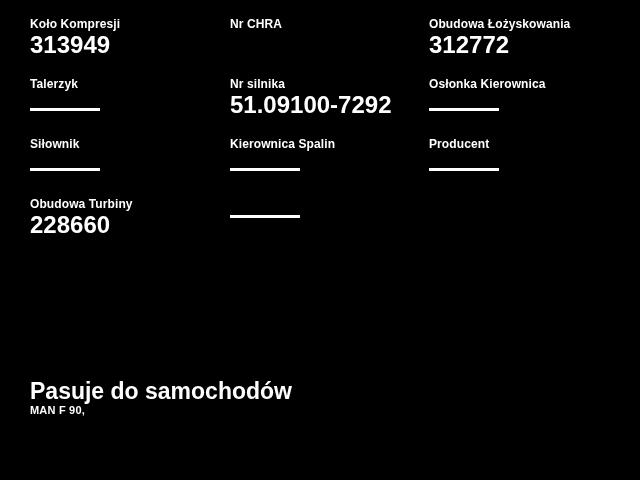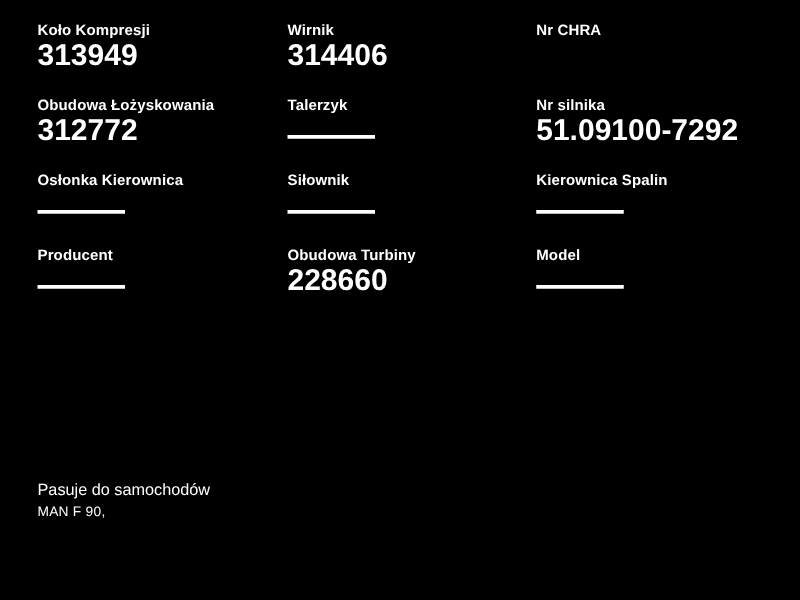--- a/index.html
+++ b/index.html
@@ -44,47 +44,43 @@
     width: 70px;
     height: 3px;
     background: #ffffff;
   }
   .fits-section {
     position: absolute;
     left: 30px;
     top: 381px;
   }
   .fits-title {
-    font-size: 13px;
+    font-size: 23px;
     line-height: 21px;
-    font-weight: normal;
+    font-weight: bold;
     white-space: nowrap;
   }
   .fits-models {
     margin-top: 2px;
     font-size: 11px;
     line-height: 13px;
-    font-weight: normal;
+    font-weight: bold;
     letter-spacing: 0.2px;
     white-space: nowrap;
   }
 </style>
 </head>
 <body>
 
 <div class="sheet">
 
   <div class="parts-grid">
       <div class="cell">
         <div class="cell-label">Koło Kompresji</div>
         <div class="cell-value">313949</div>
-      </div>
-      <div class="cell">
-        <div class="cell-label">Wirnik</div>
-        <div class="cell-value">314406</div>
       </div>
       <div class="cell">
         <div class="cell-label">Nr CHRA</div>
       </div>
       <div class="cell">
         <div class="cell-label">Obudowa Łożyskowania</div>
         <div class="cell-value">312772</div>
       </div>
       <div class="cell">
         <div class="cell-label">Talerzyk</div>
@@ -108,21 +104,20 @@
       </div>
       <div class="cell">
         <div class="cell-label">Producent</div>
         <div class="cell-dash"></div>
       </div>
       <div class="cell">
         <div class="cell-label">Obudowa Turbiny</div>
         <div class="cell-value">228660</div>
       </div>
       <div class="cell">
-        <div class="cell-label">Model</div>
         <div class="cell-dash"></div>
       </div>
     </div>
 
   <div class="fits-section">
     <div class="fits-title">Pasuje do samochodów</div>
     <div class="fits-models">MAN F 90,</div>
   </div>
 
 </div>

